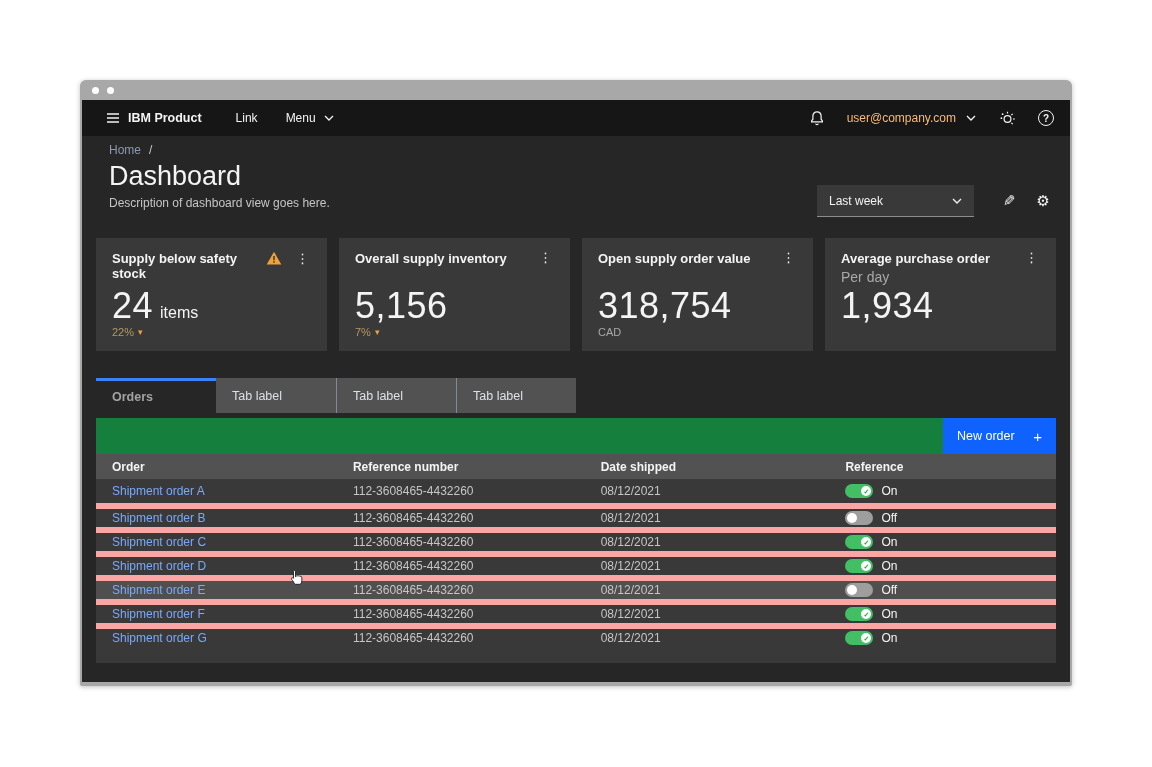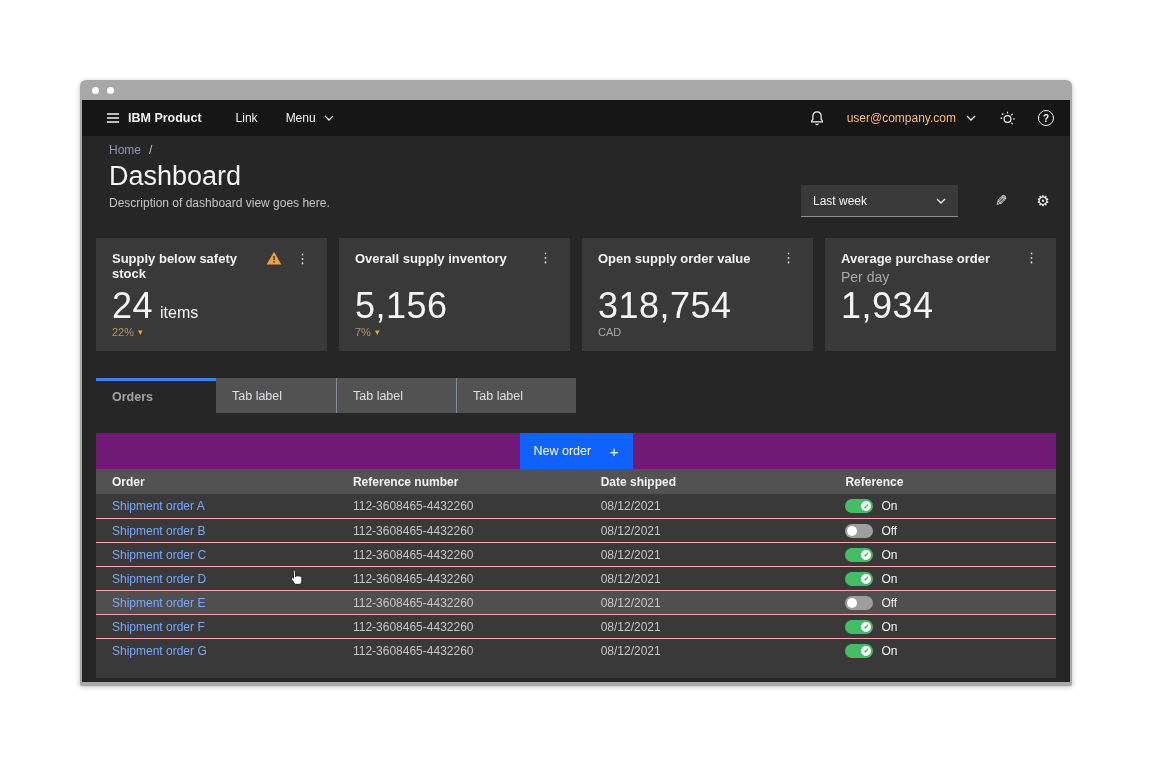--- a/index.html
+++ b/index.html
@@ -45,21 +45,21 @@
   .content { flex:1; padding:0 14px; display:flex; flex-direction:column; }
 
   .breadcrumb { margin:7px 0 0 13px; font-size:12px; line-height:14px; display:flex; gap:8px; }
   .crumb-link { color:#8d99ae; cursor:pointer; text-decoration:none; }
   .crumb-sep { color:#c6c6c6; }
 
   .header-row { display:flex; justify-content:space-between; align-items:flex-end; margin-left:13px; }
   .page-title { font-size:27px; line-height:28px; font-weight:300; color:#f4f4f4; margin-top:5px; }
   .page-desc { font-size:12px; line-height:14px; color:#c6c6c6; margin-top:6px; }
 
-  .header-controls { display:flex; align-items:center; gap:16px; margin-bottom:-7px; }
+  .header-controls { display:flex; align-items:center; gap:8px; margin-bottom:-7px; }
   .dropdown {
     width:157px; height:32px; background:#393939;
     border-bottom:1px solid #8d8d8d;
     display:flex; align-items:center; justify-content:space-between;
     padding:0 12px; font-size:12px; color:#f4f4f4; cursor:pointer; margin-right:14px;
   }
   .icon-btn { width:26px; height:26px; display:flex; align-items:center; justify-content:center; color:#f4f4f4; cursor:pointer; font-size:15px; }
   .icon-btn.edit span { display:inline-block; transform:scaleX(-1); font-size:15px; }
 
   
@@ -80,40 +80,40 @@
   .foot-muted { color:#a8a8a8; }
 
   
   .tabs { display:flex; margin-top:27px; }
   .tab { width:120px; height:35px; display:flex; align-items:center; padding-left:16px; font-size:12.5px; cursor:pointer; }
   .tab.active { background:#262626; border-top:3px solid #3b82f6; color:#a3a3a3; font-weight:700; }
   .tab.inactive { background:#525252; color:#dde1e6; }
   .tab.inactive + .tab.inactive { border-left:1px solid #808a96; }
 
   
-  .toolbar { margin-top:20px; height:36px; background:#701a75; display:flex; justify-content:center; }
+  .toolbar { margin-top:5px; height:36px; background:#15803d; display:flex; justify-content:flex-end; }
   .btn-primary {
     width:113px; height:36px; background:#0f62fe; color:#ffffff; border:none;
     font-family:inherit; font-size:12.5px;
     display:flex; align-items:center; justify-content:space-between; padding:0 14px; cursor:pointer;
   }
   .btn-plus { font-size:15px; font-weight:400; }
 
   
   .thead {
     display:grid; grid-template-columns:25.1% 25.8% 25.5% 23.6%;
     background:#525252; height:25px; align-items:center;
     font-size:12px; font-weight:700; color:#f4f4f4;
   }
   .th { padding-left:16px; }
   .tbody { background:#393939; padding-bottom:16px; }
   .trow {
     display:grid; grid-template-columns:25.1% 25.8% 25.5% 23.6%;
     height:24px; align-items:center; font-size:12px; color:#c6c6c6;
-    border-top:1px solid #fca5a5; cursor:pointer;
+    border-top:6px solid #fca5a5; cursor:pointer;
   }
   .trow:first-child { border-top:none; }
   .trow.highlighted { background:#4f4f4f; }
   .td { padding-left:16px; white-space:nowrap; overflow:hidden; }
   .order-link { color:#78a9ff; text-decoration:none; cursor:pointer; }
   .toggle-cell { display:flex; align-items:center; gap:8px; }
   .toggle { width:28px; height:14px; border-radius:8px; position:relative; display:inline-block; cursor:pointer; flex:0 0 28px; }
   .toggle.on { background:#42be65; }
   .toggle.off { background:#9e9e9e; }
   .knob {

